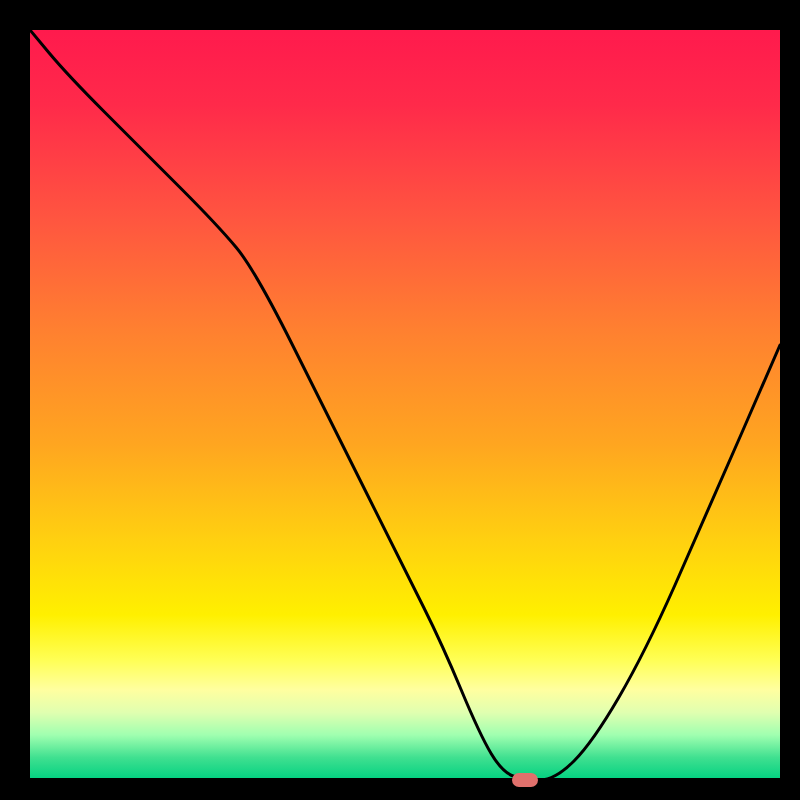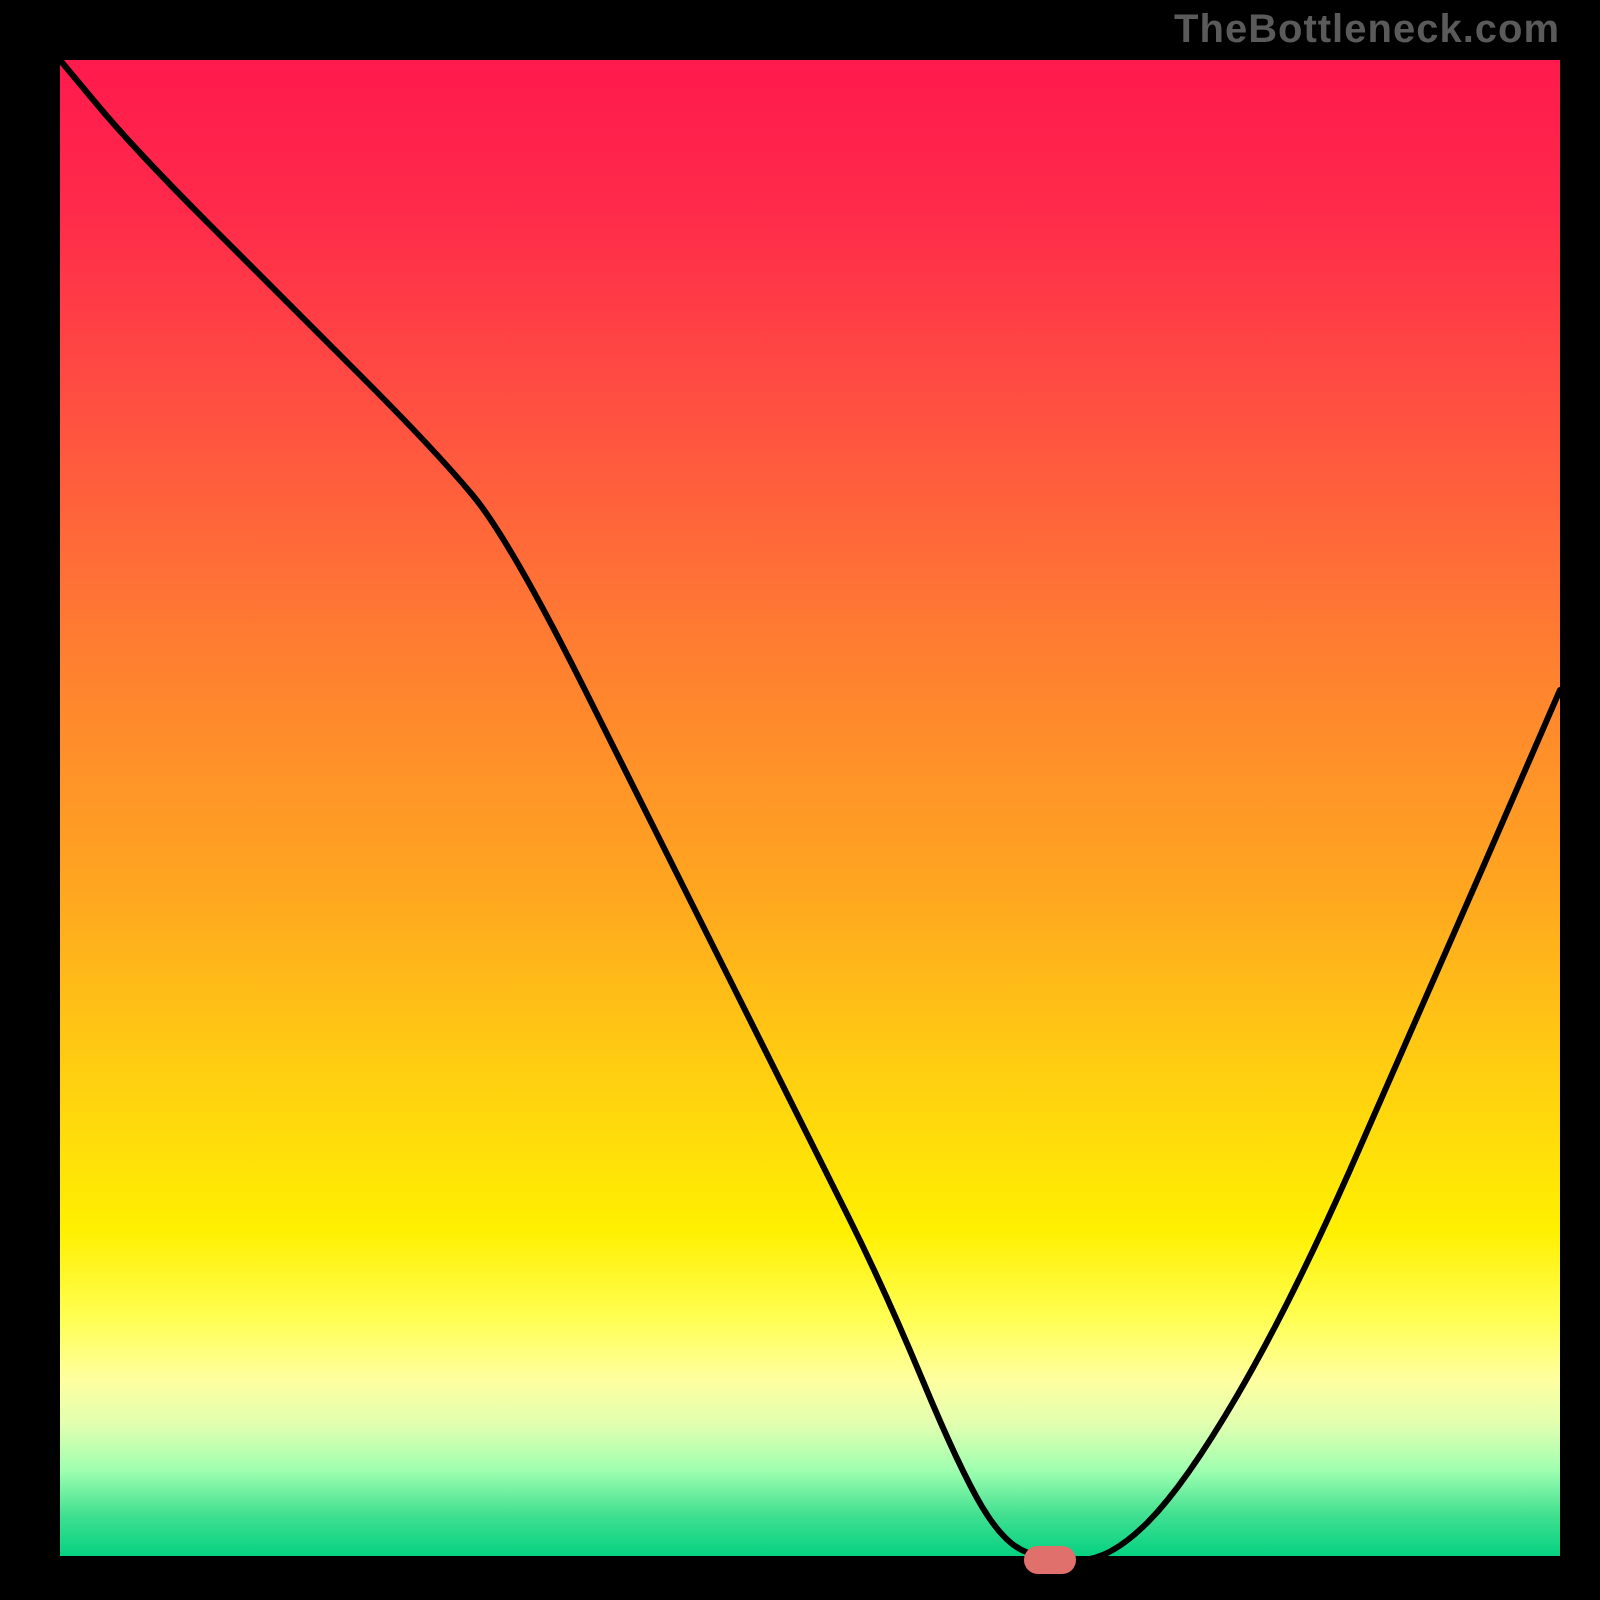--- a/index.html
+++ b/index.html
@@ -60,21 +60,20 @@
     font-size: 20px;
     font-weight: 600;
     color: #5a5a5a;
     letter-spacing: 0.5px;
   }
 </style>
 </head>
 <body>
 
 <div class="chart-container">
-  <div class="attribution">TheBottleneck.com</div>
   <div class="plot-area">
     <svg class="curve" viewBox="0 0 750 750" preserveAspectRatio="none">
       <path id="curve-path" fill="none" stroke="#000" stroke-width="3" stroke-linecap="round" stroke-linejoin="round" d="M 0 0 Q 0 0 18.75 22.5 Q 37.5 45 75 82.5 Q 112.5 120 150 157.5 Q 187.5 195 206.25 217.49999999999997 Q 225 239.99999999999994 262.5 315 Q 300 390 337.5 465 Q 375 540 393.75 577.5 Q 412.50000000000006 615 431.25 660 Q 450 705 461.25 723.75 Q 472.5 742.5 483.75 746.25 Q 495 750 510 750 Q 525 750 543.75 731.25 Q 562.5 712.5 588.75 667.5 Q 615 622.5 645 555 Q 675 487.5 712.5 401.25 T 750 315.00000000000006"></path>
       <line x1="0" y1="749" x2="750" y2="749" stroke="#000" stroke-width="2"></line>
     </svg>
     <div id="marker" class="marker" style="left: 495px; top: 750px; background: rgb(224, 112, 108);"></div>
   </div>
 </div>
 
 </body></html>

